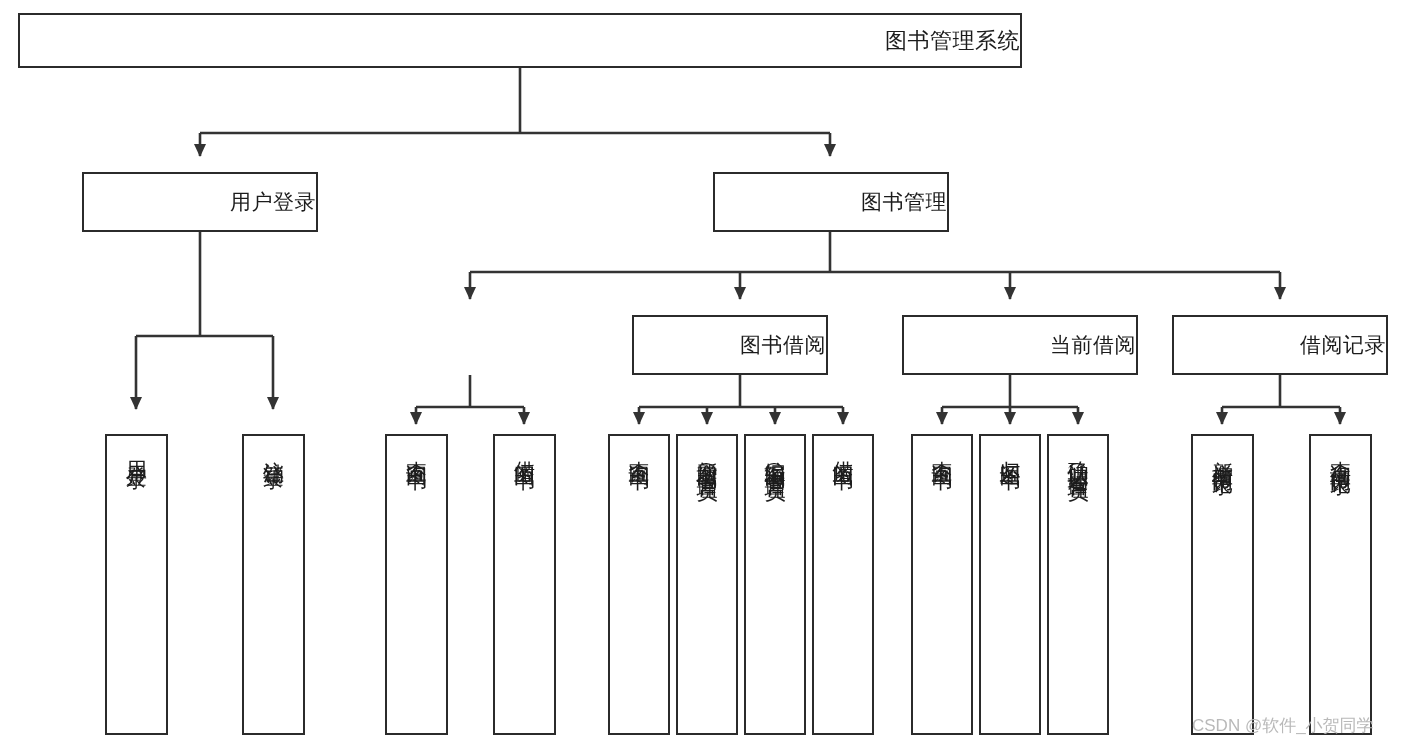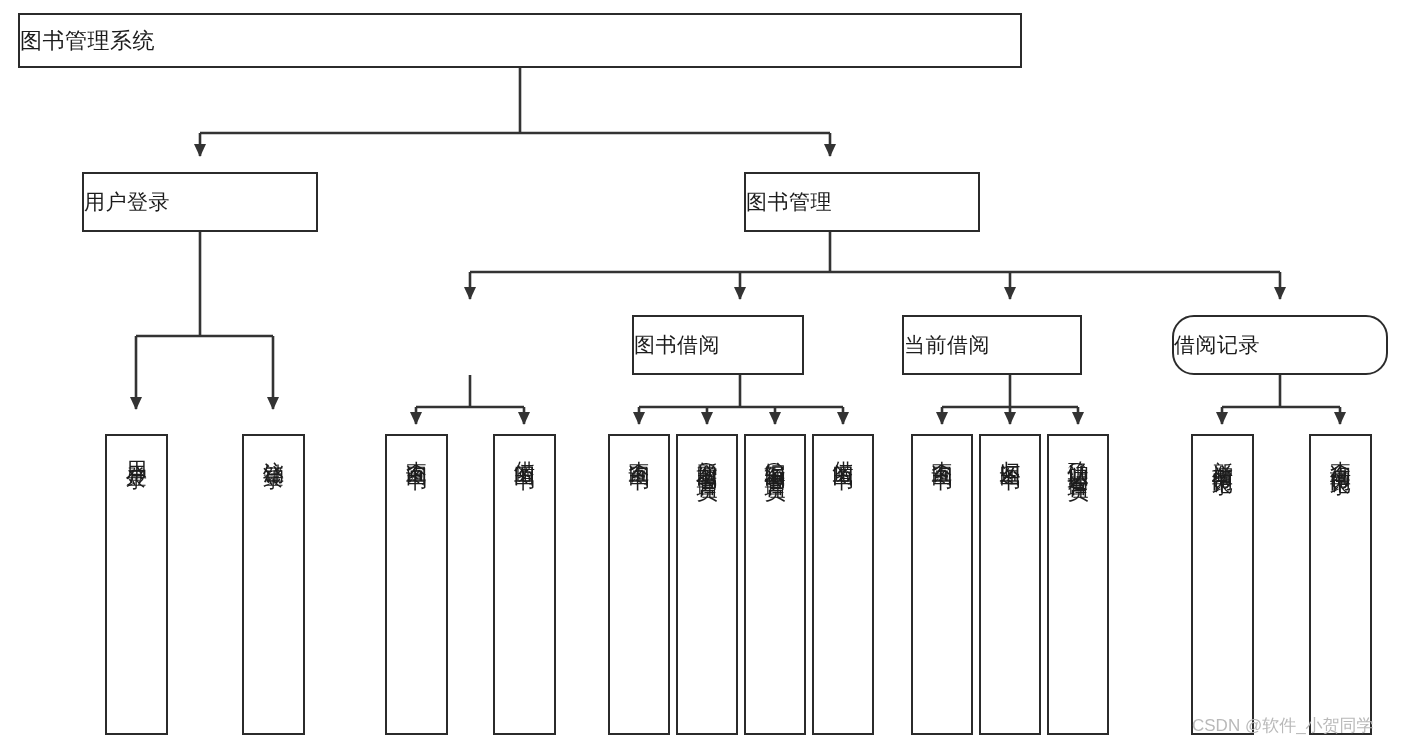--- a/index.html
+++ b/index.html
@@ -29,21 +29,21 @@
     z-index: 1;
   }
   .node {
     position: absolute;
     box-sizing: border-box;
     background: #ffffff;
     border: 2px solid #2b2b2b;
     z-index: 2;
     display: flex;
     align-items: center;
-    justify-content: flex-start;
+    justify-content: flex-end;
   }
   .node .label {
     color: #1c1c1c;
     text-align: center;
     line-height: 1.18;
     letter-spacing: 0.5px;
     white-space: nowrap;
   }
   
   .node.horiz .label {
@@ -138,34 +138,34 @@
   </svg>
 
   <div class="node horiz root" style="left:18px; top:13px; width:1004px; height:55px;">
     <span class="label">图书管理系统</span>
   </div>
 
   <div class="node horiz" style="left:82px; top:172px; width:236px; height:60px;">
     <span class="label">用户登录</span>
   </div>
 
-  <div class="node horiz" style="left:744px; top:172px; width:236px; height:60px;">
+  <div class="node horiz" style="left:713px; top:172px; width:236px; height:60px;">
     <span class="label">图书管理</span>
   </div>
 
 
-  <div class="node horiz" style="left:632px; top:315px; width:172px; height:60px;">
+  <div class="node horiz" style="left:632px; top:315px; width:196px; height:60px;">
     <span class="label">图书借阅</span>
   </div>
 
-  <div class="node horiz" style="left:902px; top:315px; width:180px; height:60px;">
+  <div class="node horiz" style="left:902px; top:315px; width:236px; height:60px;">
     <span class="label">当前借阅</span>
   </div>
 
-  <div class="node horiz" style="left:1172px; top:315px; width:216px; height:60px;border-radius:22px;">
+  <div class="node horiz" style="left:1172px; top:315px; width:216px; height:60px;">
     <span class="label">借阅记录</span>
   </div>
 
   <div class="node vert" style="left:105px; top:434px; width:63px; height:301px;">
     <span class="label">用户登录</span>
   </div>
 
   <div class="node vert" style="left:242px; top:434px; width:63px; height:301px;">
     <span class="label">注销登录</span>
   </div>

